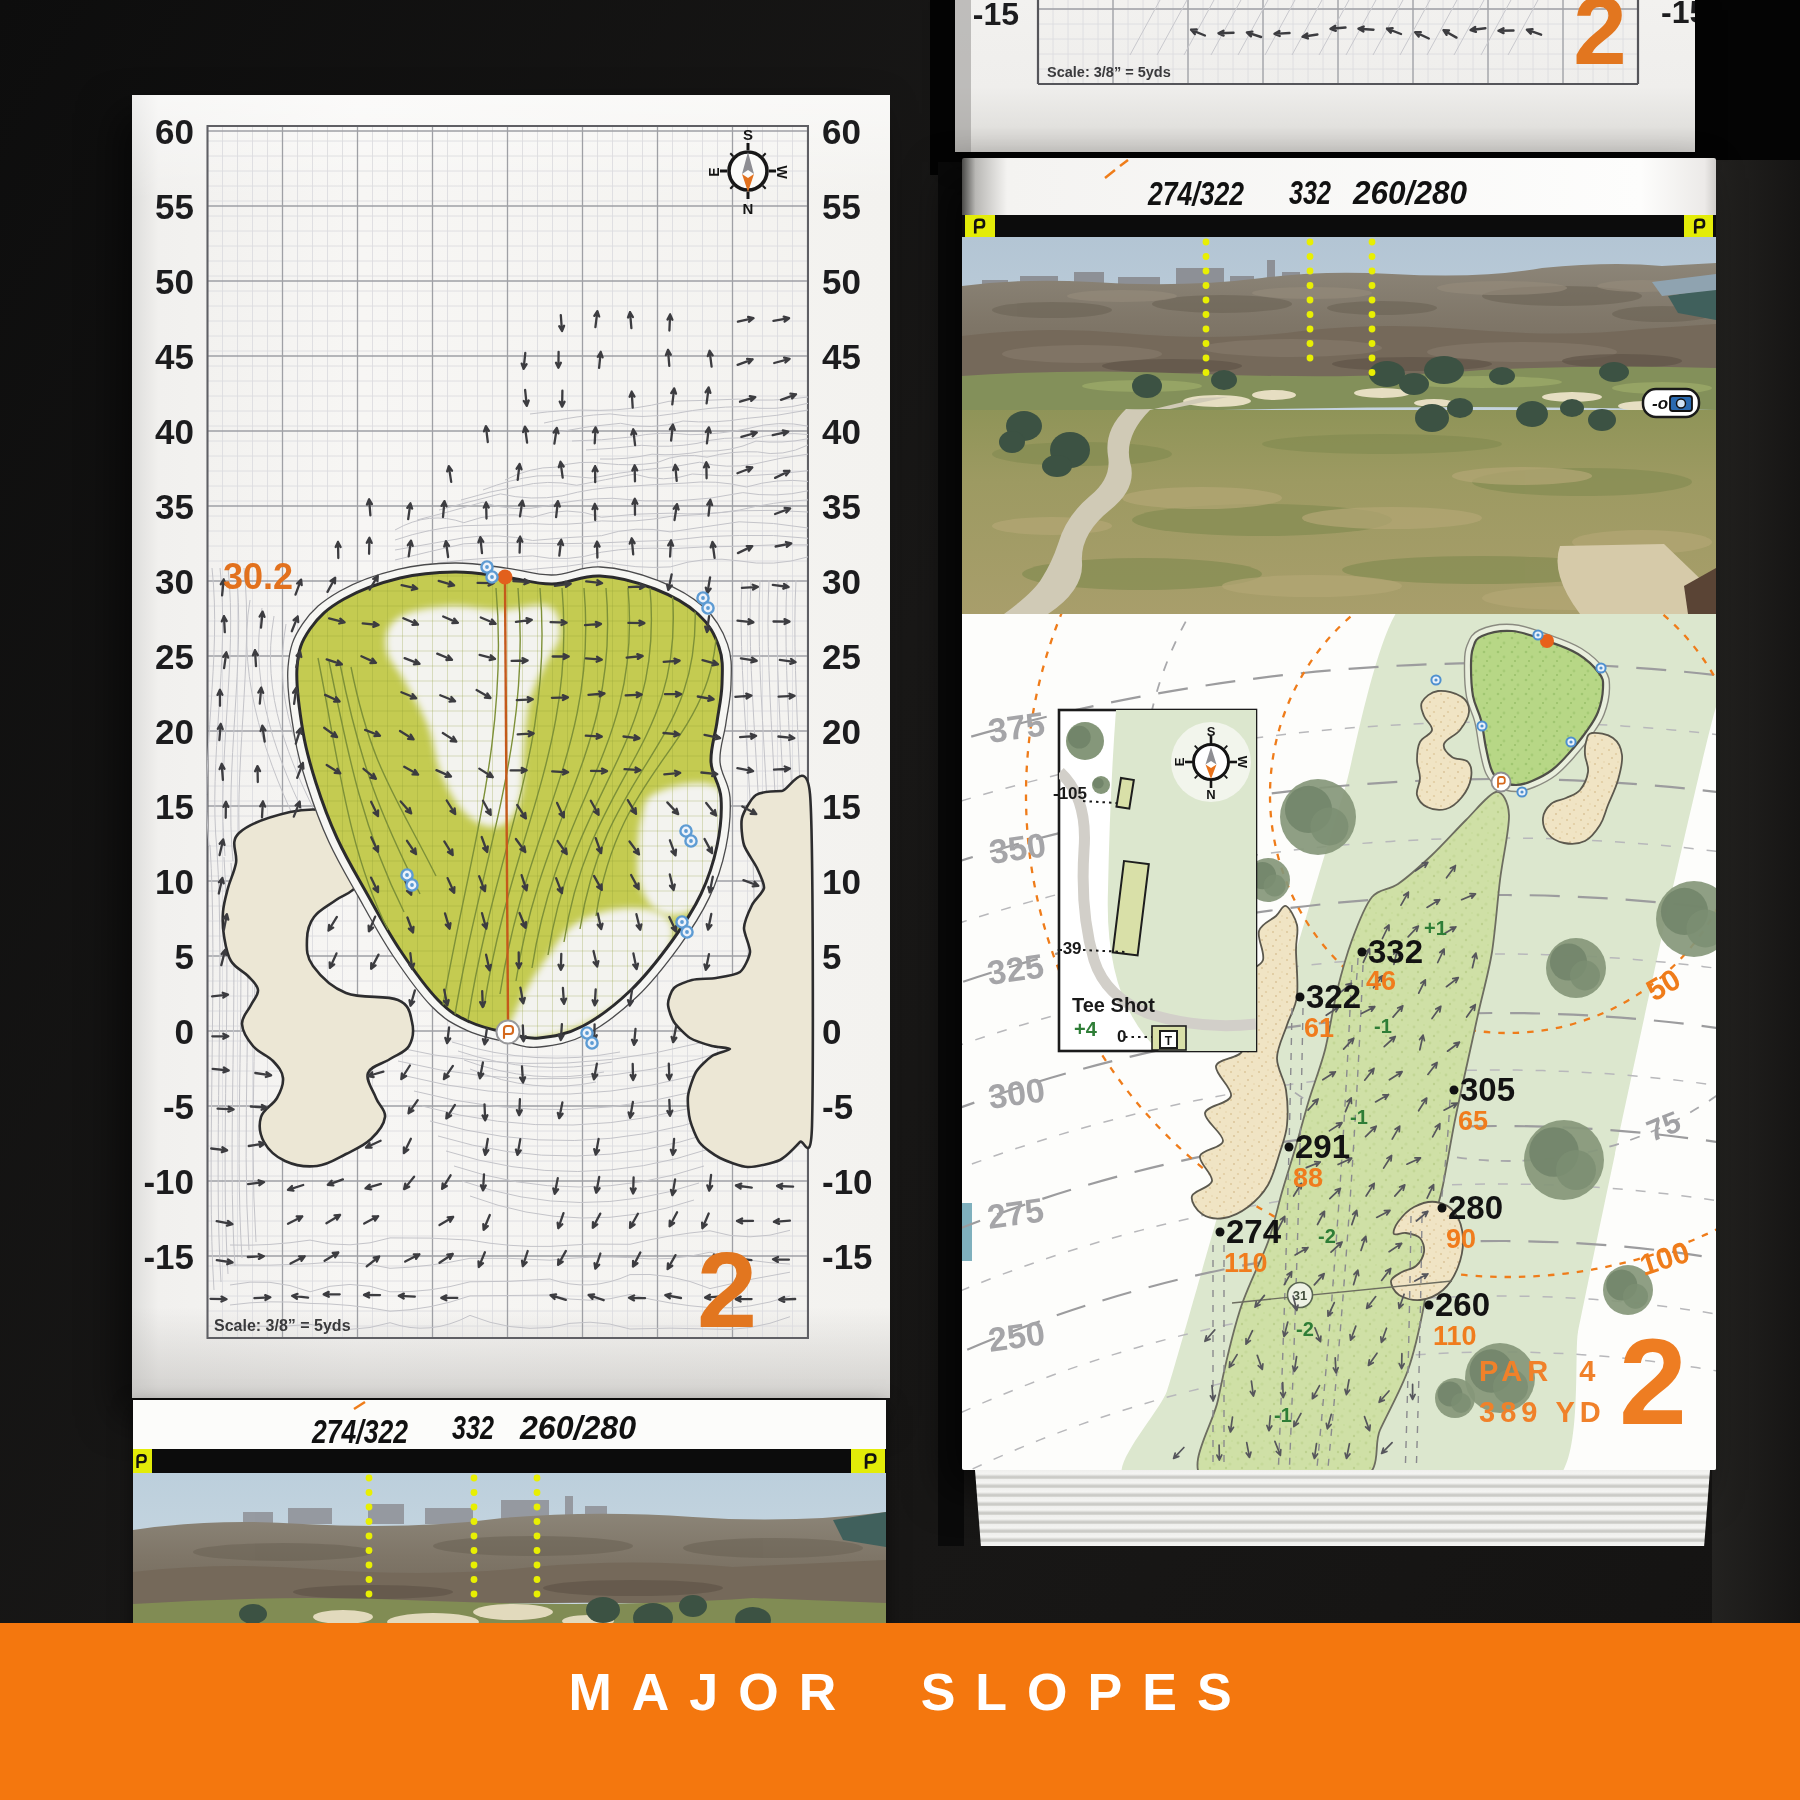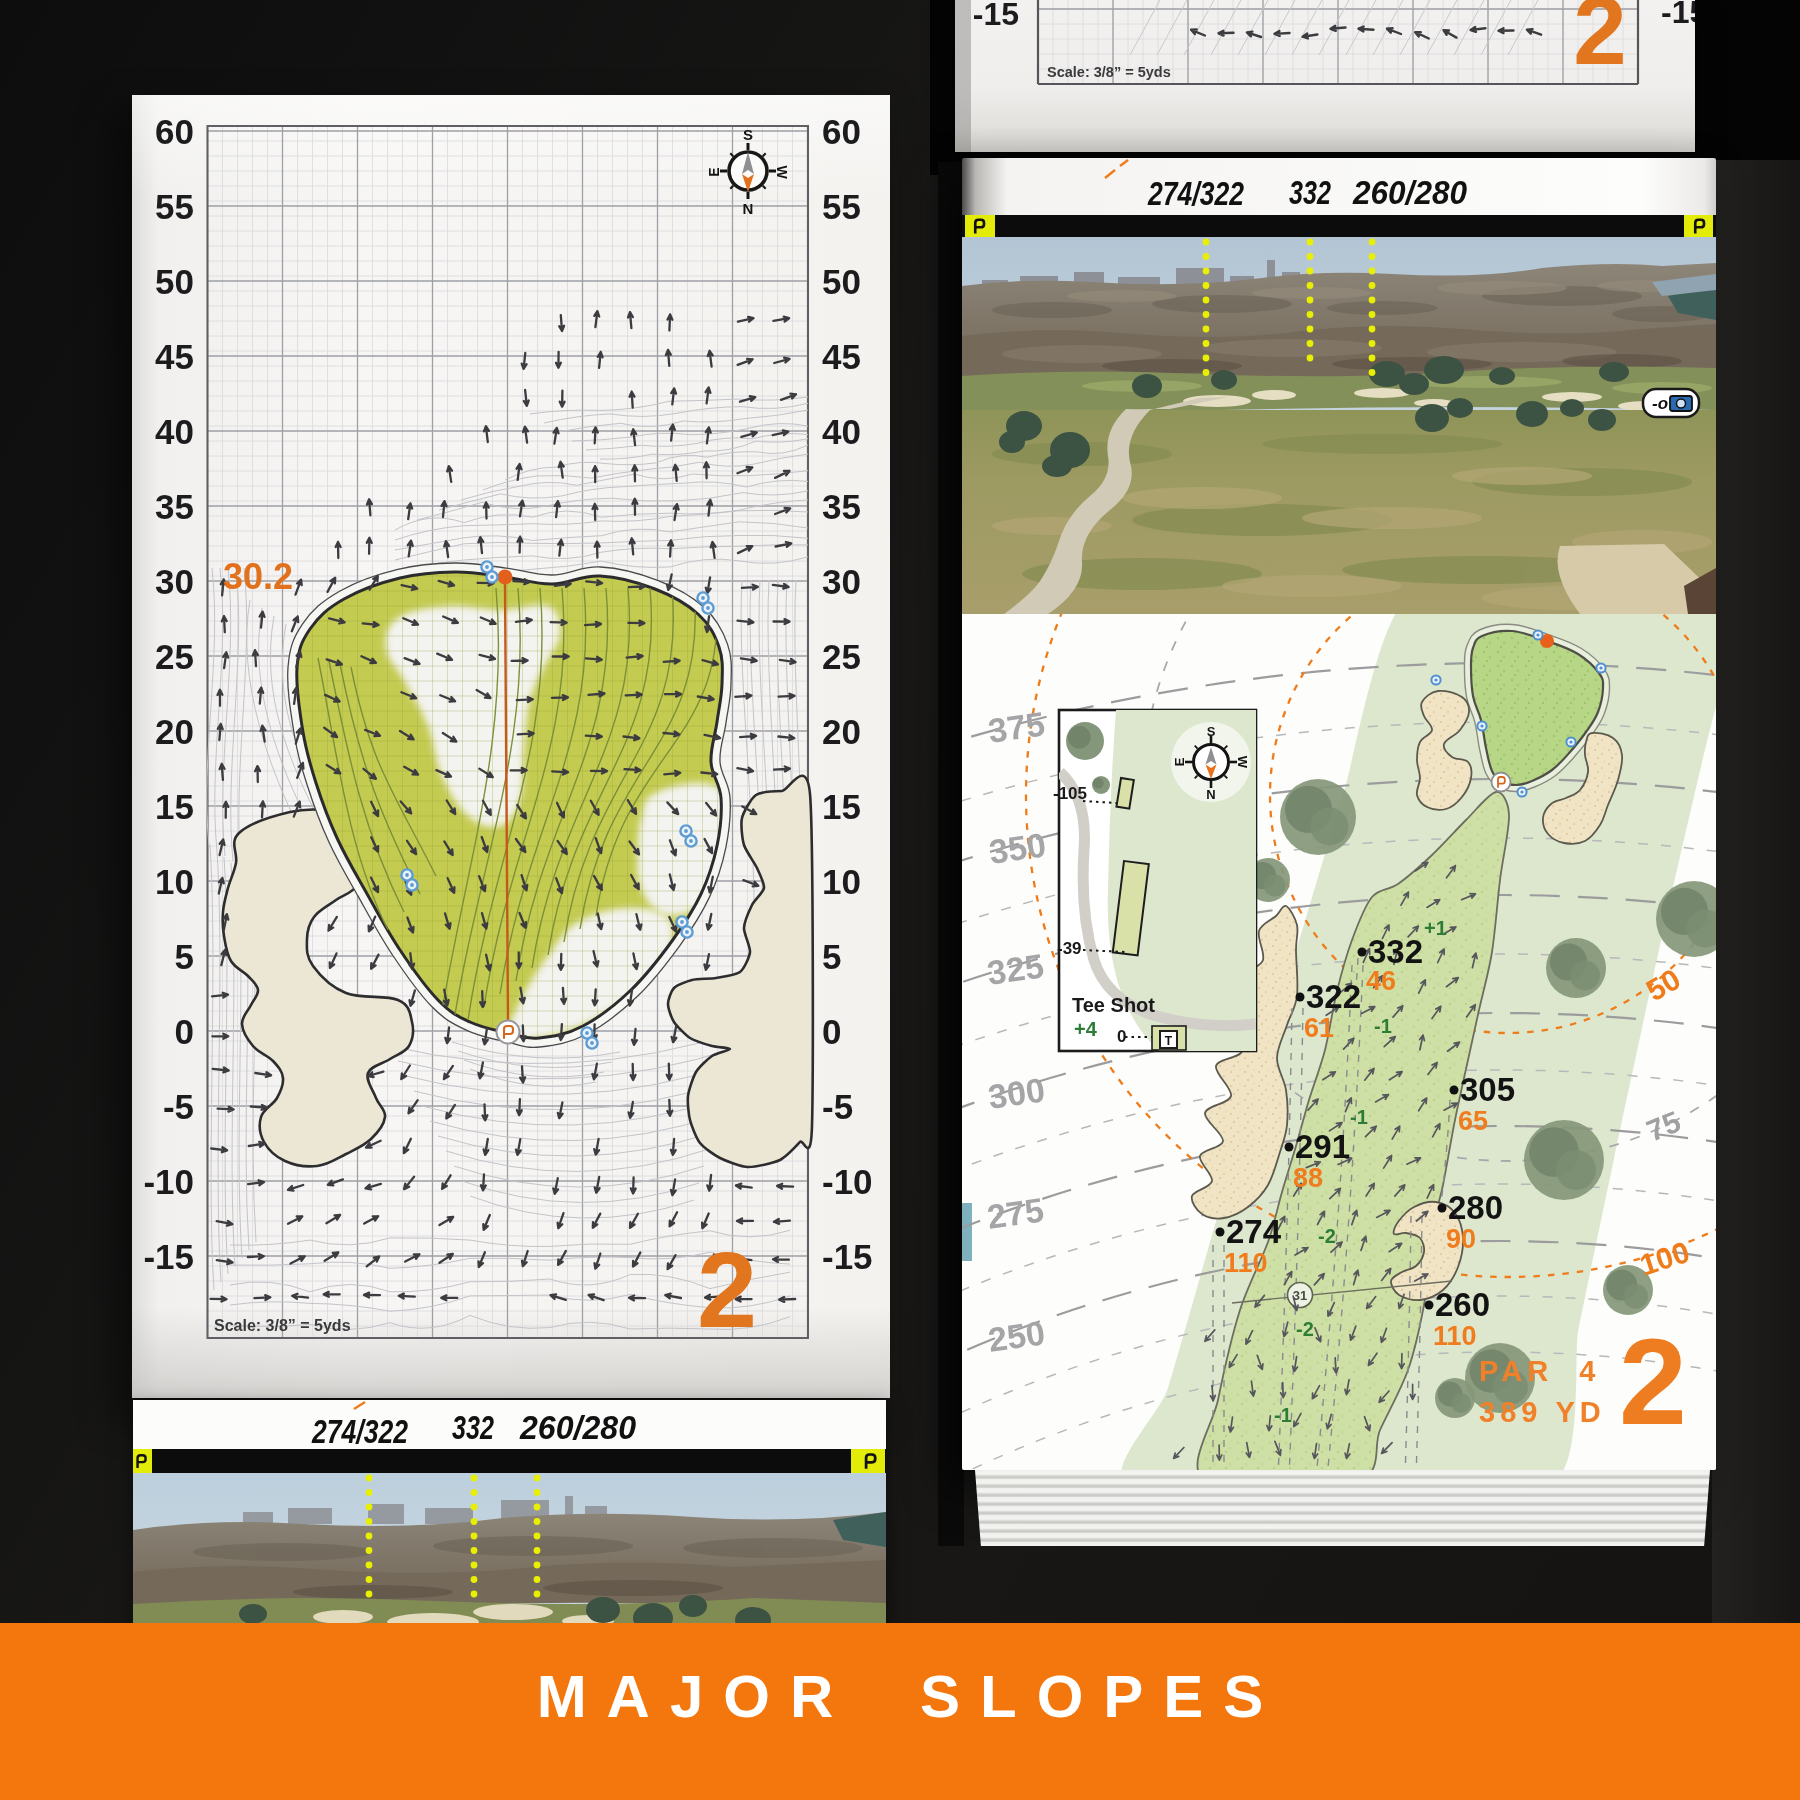--- a/index.html
+++ b/index.html
@@ -1174,12 +1174,12 @@
     </svg>
   </div>
 
 <div class="abs" style="left:975px;top:1470px;width:735px;height:76px;
 background:repeating-linear-gradient(180deg,#efefed 0px,#f4f4f2 4px,#c6c6c2 7px,#dadad6 9px);
 clip-path:polygon(0 0,100% 0,99.2% 100%,0.8% 100%);box-shadow:0 8px 16px rgba(0,0,0,0.55)"></div>
 
 <div class="abs" style="left:0;top:1623px;width:1800px;height:177px;background:#f4770e"></div>
 
 <div class="abs" style="left:0;top:1662px;width:1800px;text-align:center;color:#ffffff;
-font-weight:700;font-size:60px;letter-spacing:20px;word-spacing:30px;white-space:nowrap;text-indent:20px">MAJOR SLOPES</div>
+font-weight:700;font-size:52px;letter-spacing:20px;word-spacing:30px;white-space:nowrap;text-indent:20px">MAJOR SLOPES</div>
 </body></html>

